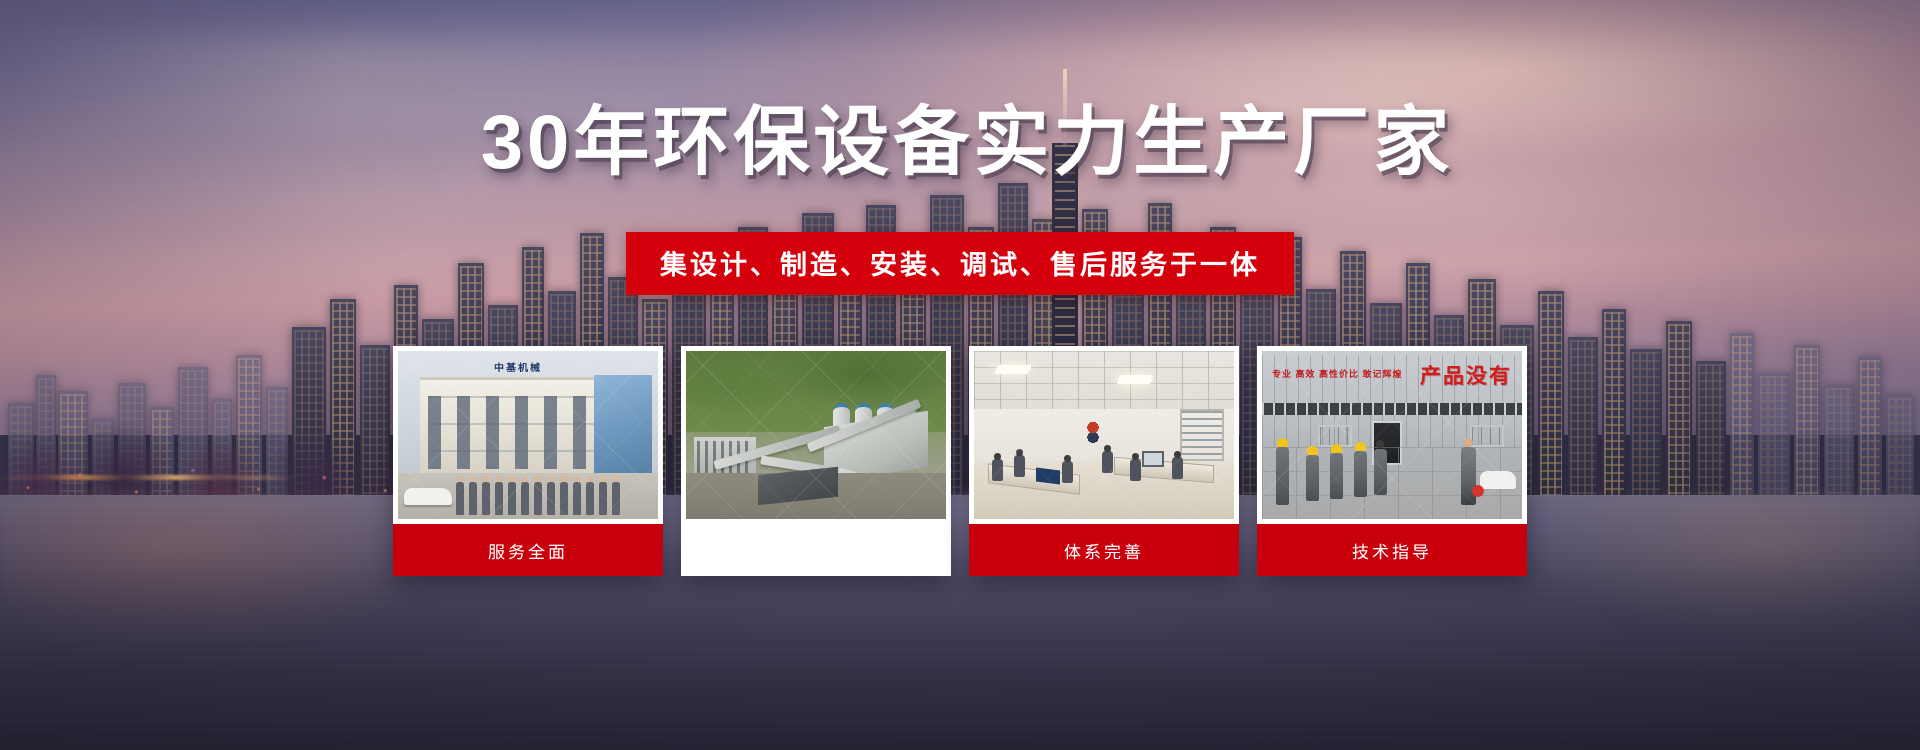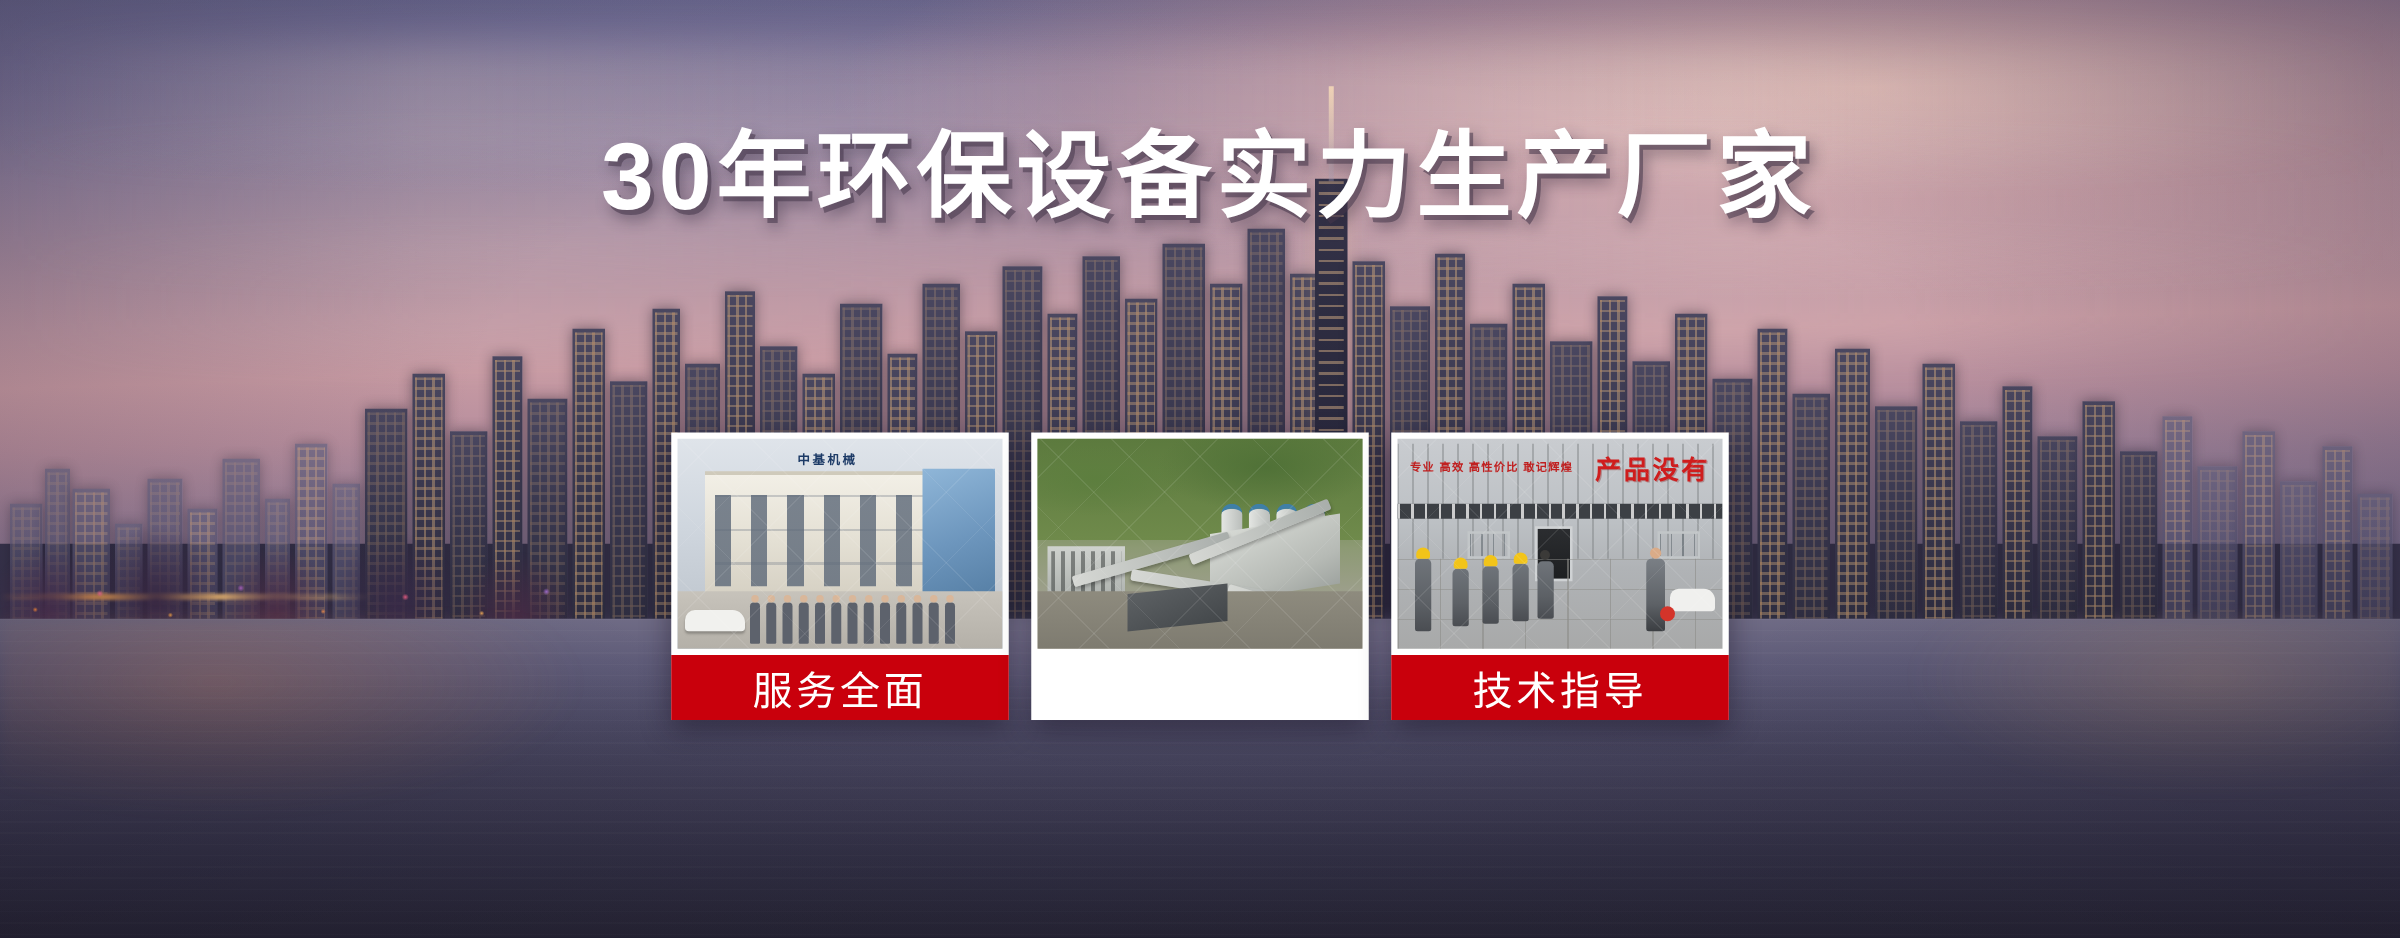--- a/index.html
+++ b/index.html
@@ -170,21 +170,21 @@
     padding:5px 5px 0 5px;
     box-shadow:0 8px 22px rgba(18,12,28,.45);
   }
   .thumb{
     position:relative; width:260px; height:168px; overflow:hidden;
     background:#9aa2ad;
   }
   .card-label{
     height:52px; background:#c9000c; color:#fff;
     display:flex; align-items:center; justify-content:center;
-    font-size:32px; letter-spacing:3px; font-weight:500;
+    font-size:17px; letter-spacing:3px; font-weight:500;
     margin:5px -5px 0 -5px;
   }
 
   
   .thumb::after{
     content:""; position:absolute; inset:0; pointer-events:none;
     background:
       repeating-linear-gradient(45deg, rgba(255,255,255,.16) 0 1px, rgba(0,0,0,0) 1px 40px),
       repeating-linear-gradient(-45deg, rgba(255,255,255,.16) 0 1px, rgba(0,0,0,0) 1px 40px);
     opacity:.55;
@@ -497,20 +497,23 @@
   <div class="treelights"></div>
 
   <div class="water"></div>
   <div class="waterglow"></div>
   <div class="vig"></div>
 
   <div class="content">
 
     <div class="headline">30年环保设备实力生产厂家</div>
 
+    <div class="subbar">
+      <div class="subtext">集设计、制造、安装、调试、售后服务于一体</div>
+    </div>
 
     <div class="cards">
 
       <div class="card">
         <div class="thumb t1">
           <div class="bldg"></div>
           <div class="glass"></div>
           <div class="sign">中基机械</div>
           <div class="ground"></div>
           <div class="car"></div>
@@ -546,20 +549,42 @@
           <div class="plant"></div>
           <div class="conv c1"></div>
           <div class="conv c2"></div>
           <div class="conv c3"></div>
           <div class="conv c4"></div>
           <div class="yard"></div>
           <div class="dark"></div>
         </div>
       </div>
 
+      <div class="card">
+        <div class="thumb t3">
+          <div class="ceil"></div>
+          <div class="lamp l1"></div>
+          <div class="lamp l2"></div>
+          <div class="wall"></div>
+          <div class="emblem"></div>
+          <div class="window"></div>
+          <div class="floor"></div>
+          <div class="desk d1"></div>
+          <div class="desk d2"></div>
+          <div class="laptop"></div>
+          <div class="mon"></div>
+          <div class="person p1"></div>
+          <div class="person p2"></div>
+          <div class="person p3"></div>
+          <div class="person p4"></div>
+          <div class="person p5"></div>
+          <div class="person p6"></div>
+        </div>
+        <div class="card-label">体系完善</div>
+      </div>
 
       <div class="card">
         <div class="thumb t4">
           <div class="fac"></div>
           <div class="slogan">产品没有</div>
           <div class="slog2">专业  高效
 高性价比  敢记辉煌</div>
           <div class="band"></div>
           <div class="win w1"></div>
           <div class="win w2"></div>

